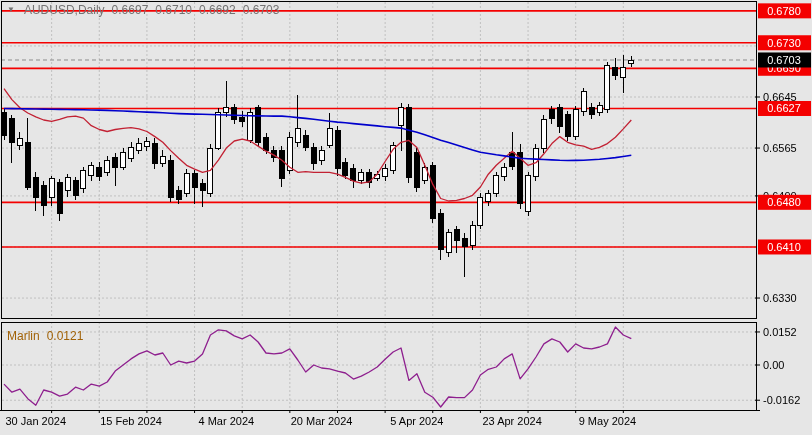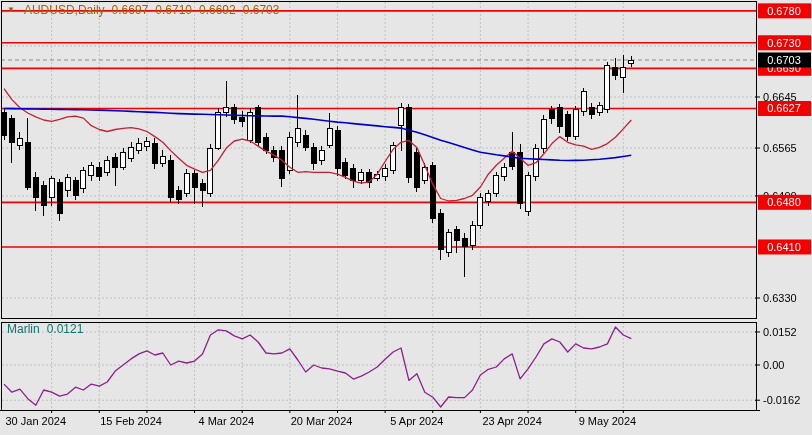--- a/index.html
+++ b/index.html
@@ -1,24 +1,24 @@
 <!DOCTYPE html>
 <html><head>
 <meta charset="utf-8">
 <style>
   html,body{margin:0;padding:0;background:#888;}
   .screen{position:relative;width:812px;height:435px;background:#e6e6e6;overflow:hidden;
           font-family:"Liberation Sans",sans-serif;-webkit-font-smoothing:none;}
   svg{position:absolute;left:0;top:0;}
   svg text{font-family:"Liberation Sans",sans-serif;}
-  .hdr{position:absolute;left:7px;top:3px;font-size:12px;color:#a16207;white-space:nowrap;z-index:5;}
+  .hdr{position:absolute;left:7px;top:3px;font-size:12px;color:#737373;white-space:nowrap;z-index:5;}
   .hdr .tri{display:inline-block;font-size:8px;vertical-align:2px;margin-right:7px;}
   .hdr span.num{margin-left:7px;}
   .hdr span.sym{margin-left:2px;}
-  .indlbl{position:absolute;left:7px;top:322px;font-size:12px;color:#0f766e;z-index:5;white-space:nowrap;}
+  .indlbl{position:absolute;left:7px;top:329px;font-size:12px;color:#a16207;z-index:5;white-space:nowrap;}
   .indlbl .val{margin-left:7px;}
 </style>
 </head>
 <body>
 
 <div class="screen">
   <svg id="chart-svg" width="812" height="435">
       <rect x="0" y="0" width="812" height="435" fill="#e6e6e6"></rect>
       <line x1="51.64" y1="2" x2="51.64" y2="318" stroke="#c0c0c0" stroke-dasharray="2,2"></line>
       <line x1="51.64" y1="322" x2="51.64" y2="410" stroke="#c0c0c0" stroke-dasharray="2,2"></line>

